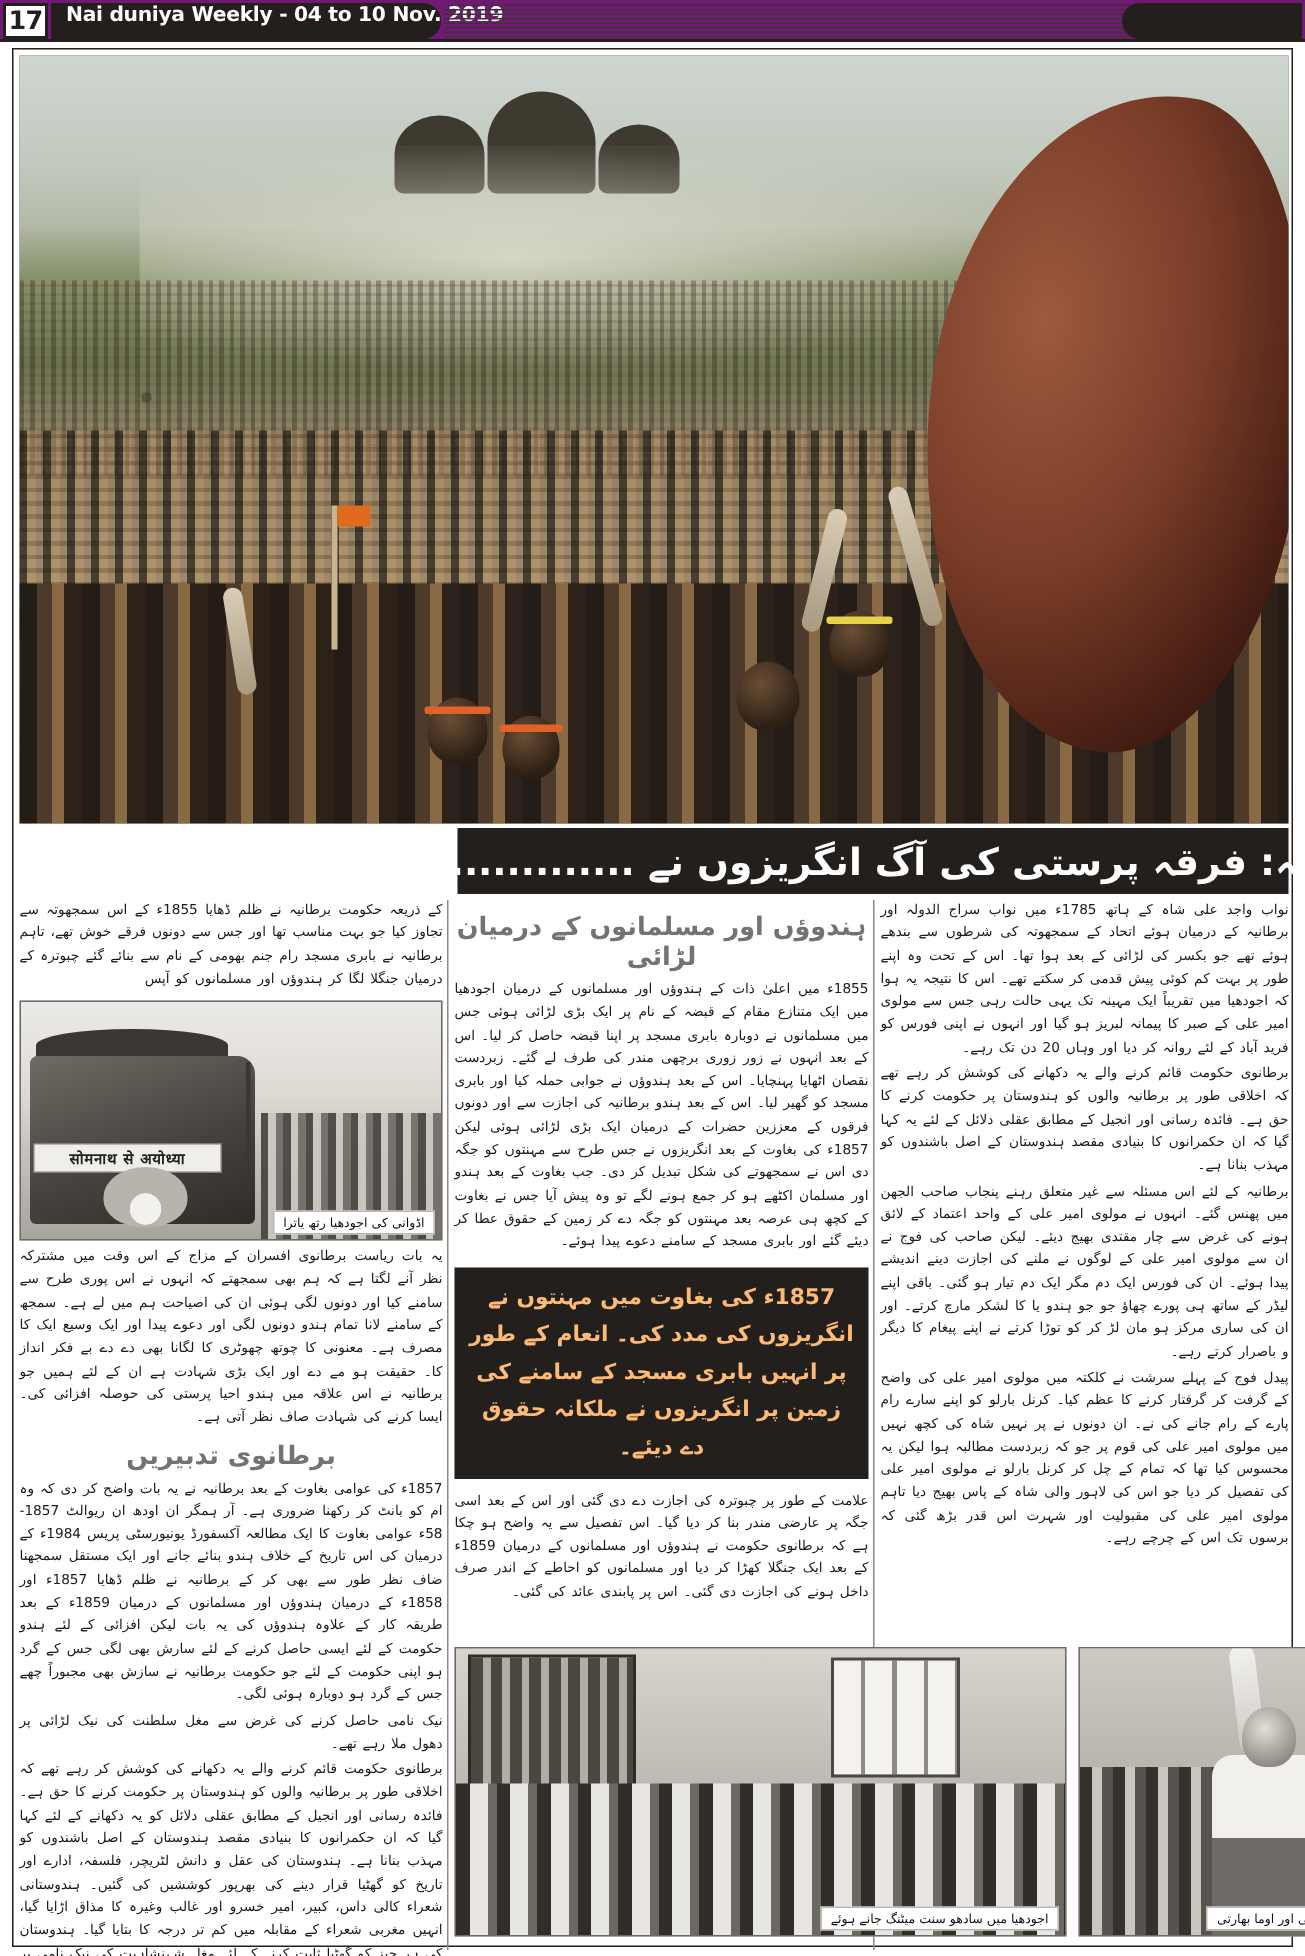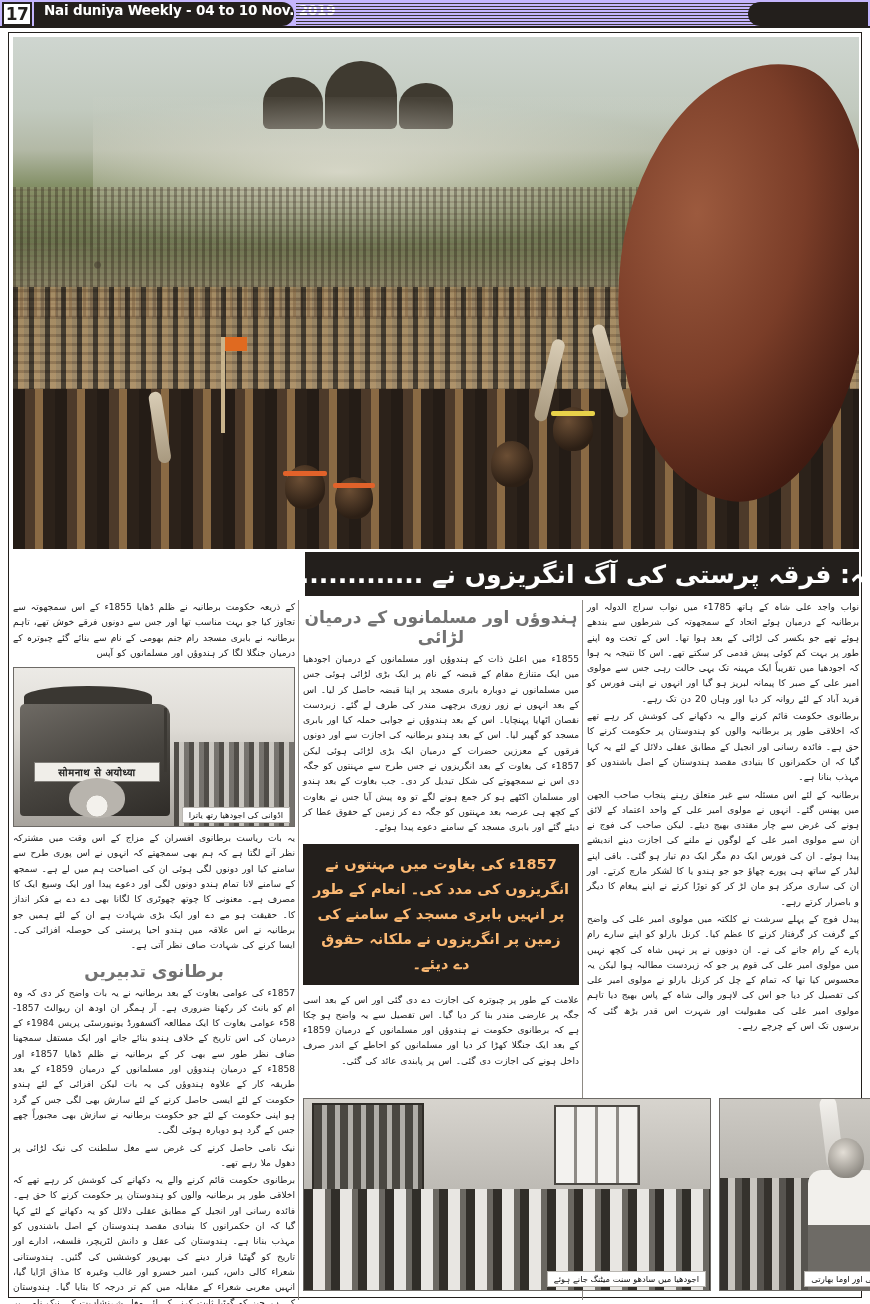--- a/index.html
+++ b/index.html
@@ -4,21 +4,21 @@
 <style>
   * { margin:0; padding:0; box-sizing:border-box; }
   html,body { background:#ffffff; }
   body {
     width:870px; height:1304px;
     font-family:"DejaVu Sans","Liberation Sans",sans-serif;
     position:relative; overflow:hidden;
   }
 
   
-  .masthead { position:relative; width:870px; height:28px; background:#c4b5fd; }
+  .masthead { position:relative; width:870px; height:28px; background:#701a75; }
   .mast-pagebox {
     position:absolute; left:2px; top:2px; width:30px; height:24px;
     background:#ffffff; border:2px solid #231f1c;
     display:flex; align-items:center; justify-content:center;
     font-weight:bold; font-size:17px; color:#231f1c; letter-spacing:-0.5px;
   }
   .mast-titlebar {
     position:absolute; left:34px; top:2px; width:260px; height:24px;
     background:#231f1c; border-radius:0 12px 12px 0;
     display:flex; align-items:flex-start; padding-left:10px;
@@ -145,21 +145,21 @@
   .ph-rath .bus {
     position:absolute; left:6px; top:36px; width:150px; height:112px;
     background:linear-gradient(160deg,#6e6a64,#47443f 55%,#2f2c28);
     border-radius:5px 12px 4px 4px;
   }
   .ph-rath .canopy {
     position:absolute; left:10px; top:18px; width:128px; height:22px;
     background:#3a3732; border-radius:50% 50% 14% 14%;
   }
   .ph-rath .banner {
-    position:absolute; left:20px; top:94px; width:126px; height:20px;
+    position:absolute; left:8px; top:94px; width:126px; height:20px;
     background:#f0eee9; border:1px solid #807d78;
     display:flex; align-items:center; justify-content:center;
     font-size:10px; font-weight:bold; color:#222; letter-spacing:.5px;
   }
   .ph-rath .lotus {
     position:absolute; left:55px; top:110px; width:56px; height:40px;
     background:radial-gradient(ellipse at 50% 70%, #f3f1ec 0 26%, #b8b4ad 27% 100%);
     border-radius:50% 50% 46% 46%;
   }
   .ph-rath .crowd {

